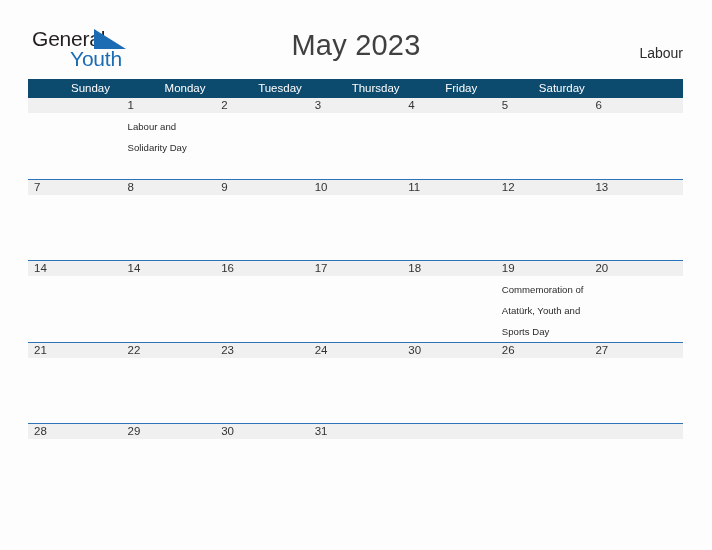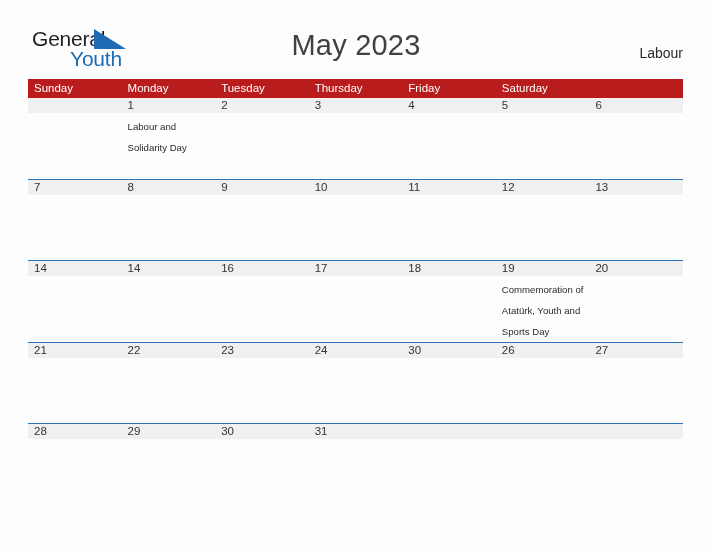--- a/index.html
+++ b/index.html
@@ -77,22 +77,23 @@
   
   .calendar {
     position: absolute;
     left: 28px;
     top: 79px;
     width: 655px;
   }
 
   .weekdays {
     display: flex;
-    background: #b91c1c;
+    background: #0c4a6e;
     height: 19px;
+    padding-left: 37px;
   }
   .weekday {
     width: 93.571px;
     box-sizing: border-box;
     padding-left: 6px;
     color: #ffffff;
     font-size: 11.5px;
     line-height: 19px;
     white-space: nowrap;
     overflow: hidden;

